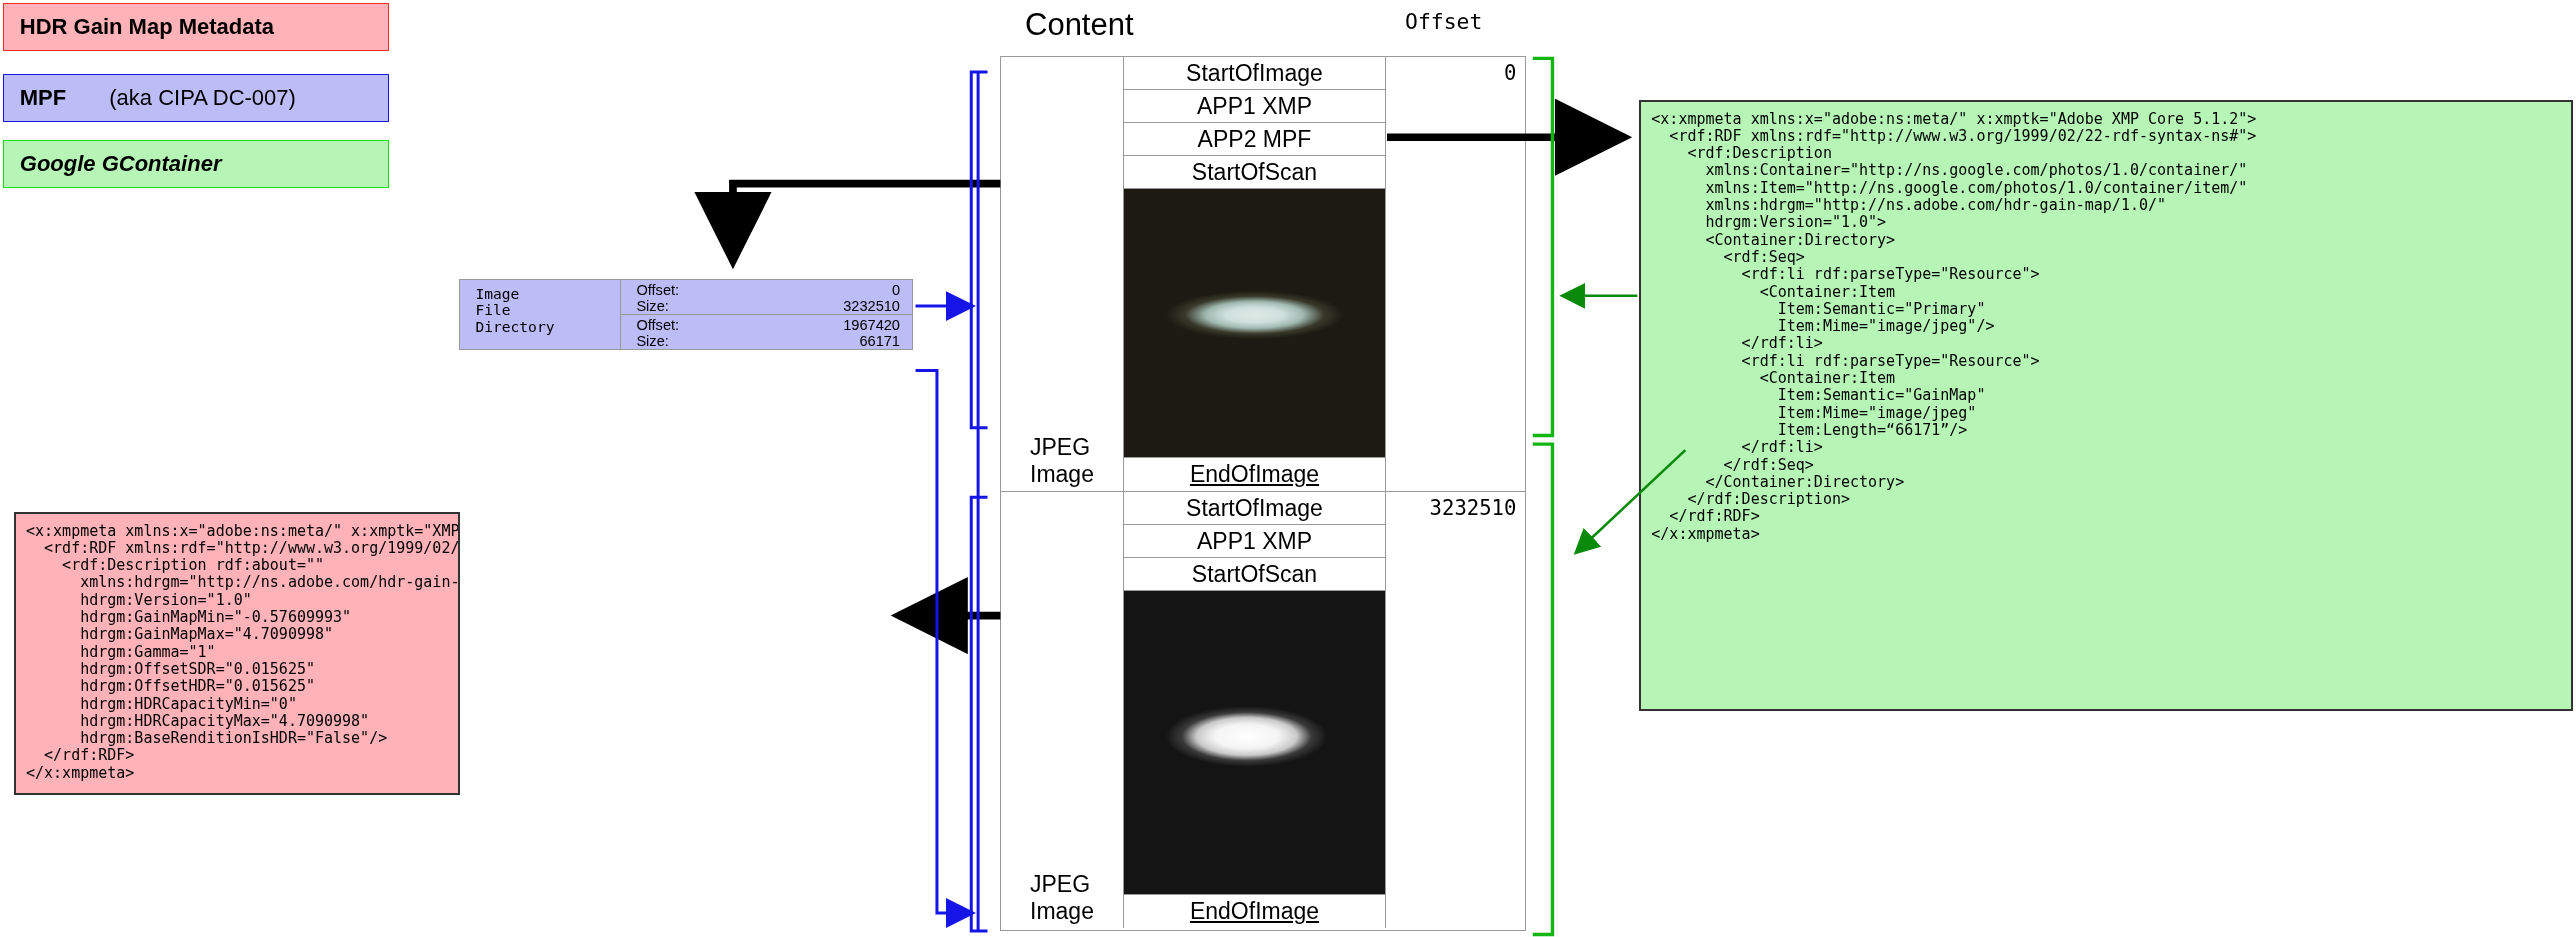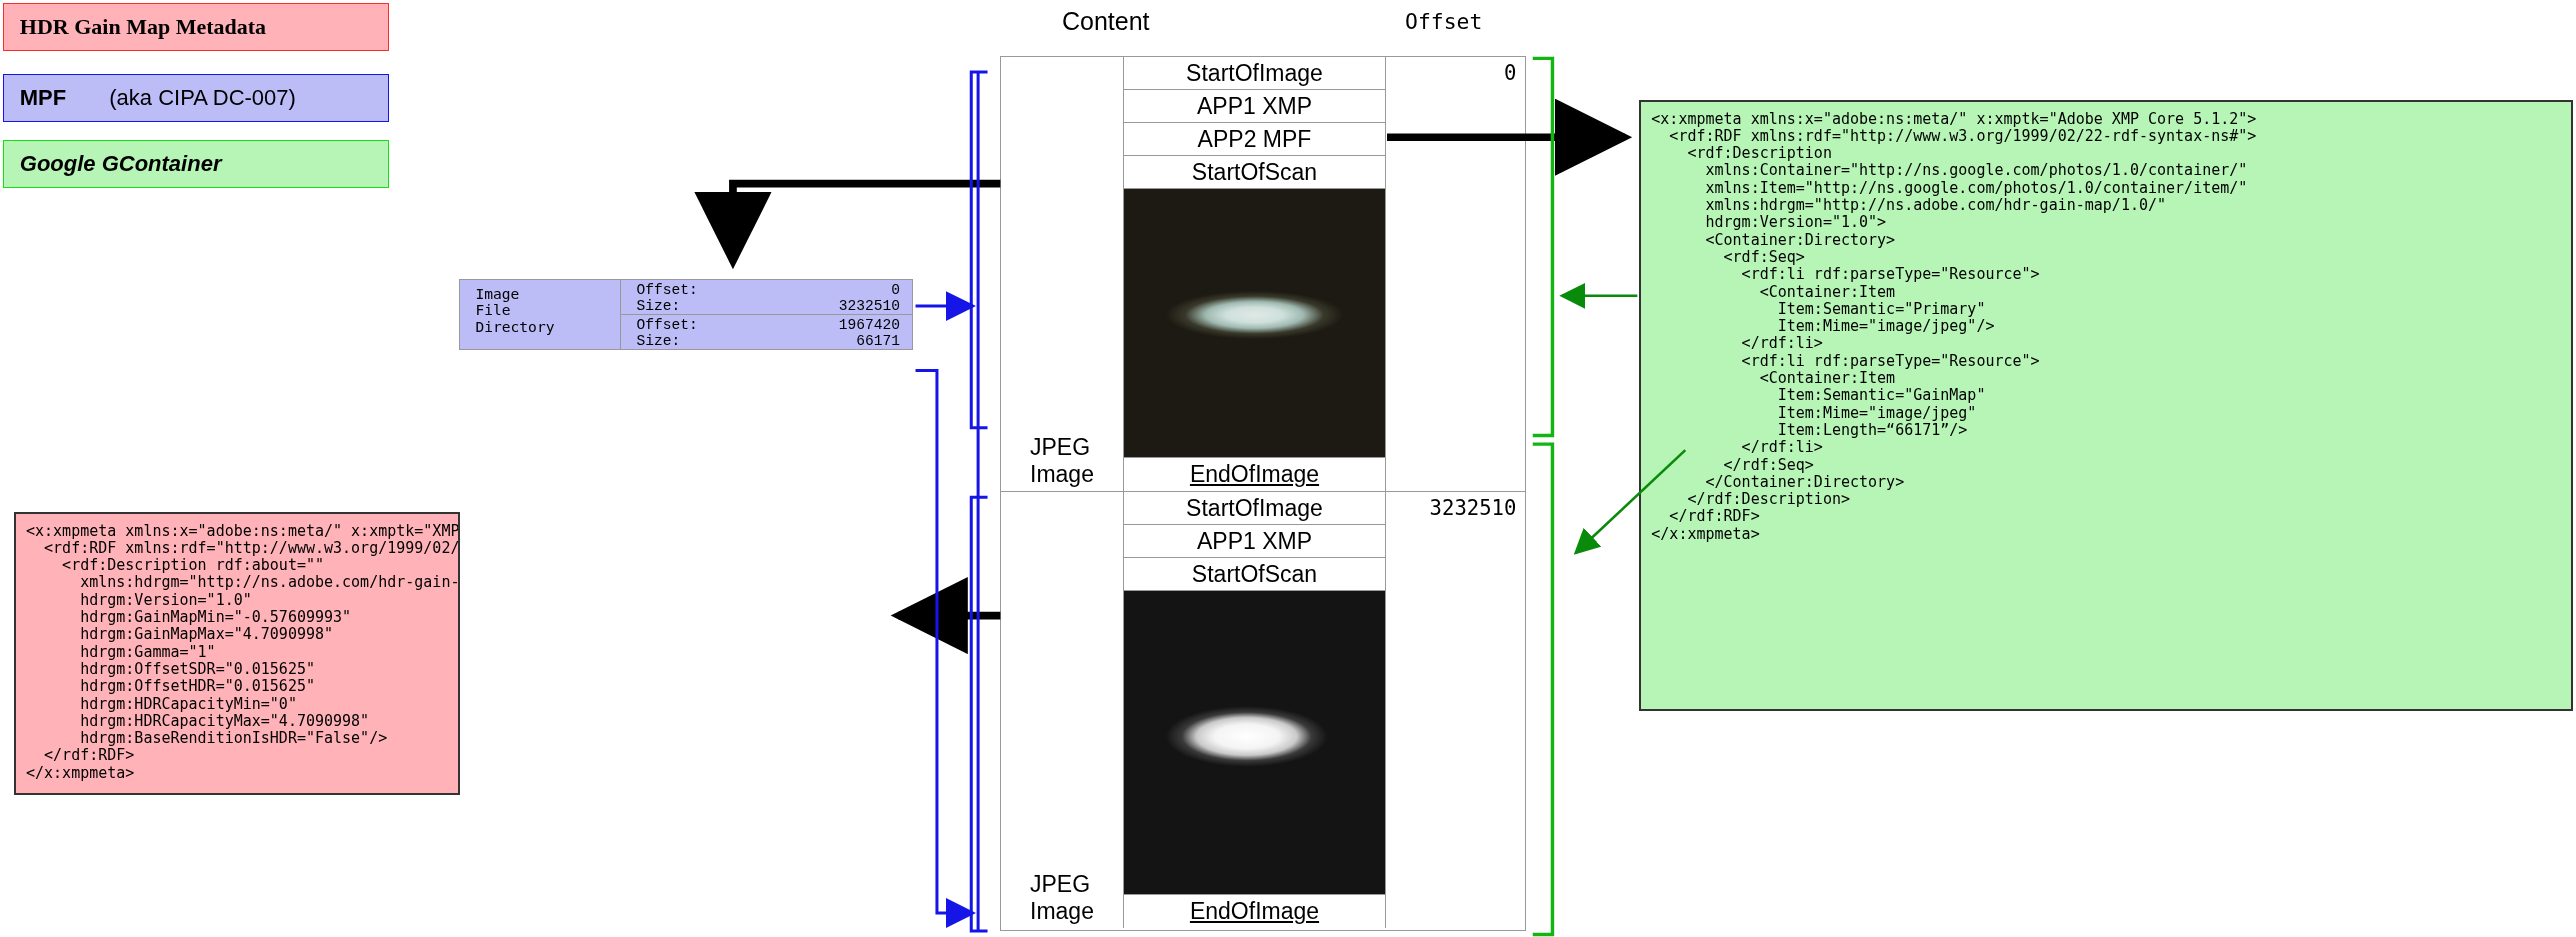--- a/index.html
+++ b/index.html
@@ -2,33 +2,33 @@
 <html style="font-size:13.7px"><head>
 <meta charset="utf-8">
 <style>
   html,body{margin:0;padding:0;background:#ffffff;}
   body{width:2576px;height:938px;position:relative;overflow:hidden;
        font-family:"Liberation Sans",sans-serif;color:#000;}
 
   
   .legend-box{position:absolute;box-sizing:border-box;display:flex;align-items:center;
               padding-left:15.4px;font-size:22px;font-weight:bold;}
-  #legend-hdr{left:3.4px;top:3.4px;width:386px;height:48px;background:#ffb3b8;border:1.7px solid #ff2a2a;font-family:Liberation Serif, serif;}
+  #legend-hdr{left:3.4px;top:3.4px;width:386px;height:48px;background:#ffb3b8;border:1.7px solid #ff2a2a;}
   #legend-mpf{left:3.4px;top:74px;width:386px;height:48px;background:#bcbcf7;border:1.7px solid #1515e8;}
   #legend-gc {left:3.4px;top:140px;width:386px;height:48px;background:#b6f5b6;border:1.7px solid #12e012;font-style:italic;}
   .legend-reg{font-weight:normal;margin-left:43px;}
 
   
   #ifd{position:absolute;left:459px;top:279px;width:454px;height:71px;
        background:#bcbcf7;border:1.7px solid #999;box-sizing:border-box;display:flex;}
   #ifd-label{width:161px;border-right:1.7px solid #999;box-sizing:border-box;
              padding:6px 0 0 15.4px;font-family:"DejaVu Sans Mono",monospace;font-size:14.6px;line-height:16.3px;
              white-space:pre;}
   #ifd-entries{flex:1;display:flex;flex-direction:column;}
-  .ifd-entry{flex:1;box-sizing:border-box;font-family:Liberation Mono, monospace;
+  .ifd-entry{flex:1;box-sizing:border-box;font-family:Liberation Sans, sans-serif;
              font-size:14.6px;line-height:16.3px;padding:1.7px 12px 0 15.4px;position:relative;}
   .ifd-entry + .ifd-entry{border-top:1.7px solid #999;}
   .ifd-row{display:flex;justify-content:space-between;}
 
   
   #structure{position:absolute;left:1000px;top:56px;width:526px;height:875px;
              border:1.7px solid #999;box-sizing:border-box;display:flex;flex-direction:column;}
   .jpeg-block{display:flex;flex:0 0 auto;box-sizing:border-box;}
   #jpeg-block-1{height:435px;border-bottom:1.7px solid #999;}
   #jpeg-block-2{height:436px;}
@@ -54,21 +54,21 @@
        radial-gradient(ellipse 85% 55% at 55% 8%, #2a2519 0%, #141209 70%),
        linear-gradient(160deg,#1b1810 0%,#2b2619 40%,#3a3322 60%,#14120c 100%);
   }
   #thumb-gainmap{
      background:
        radial-gradient(ellipse 31% 10% at 47% 48%, #ffffff 0%, #f4f4f4 40%, #c9c9c9 62%, #3a3a3a 80%, #141414 100%),
        #161616;
   }
 
   
-  #hdr-content{position:absolute;left:1062px;top:6.9px;font-size:25px;}
+  #hdr-content{position:absolute;left:1025px;top:6.9px;font-size:31px;}
   #hdr-offset{position:absolute;left:1405px;top:8.6px;font-family:"DejaVu Sans Mono",monospace;font-size:21.4px;}
 
   
   .codebox{position:absolute;box-sizing:border-box;border:2.6px solid #333;
            font-family:"DejaVu Sans Mono",monospace;font-size:15px;line-height:17.3px;
            white-space:pre;padding:8.6px 10.3px;overflow:hidden;}
   #xmp-hdr{left:13.7px;top:512px;width:446px;height:283px;background:#ffb3b8;}
   #xmp-gc {left:1639px;top:100px;width:934px;height:611px;background:#b6f5b6;}
 
   

